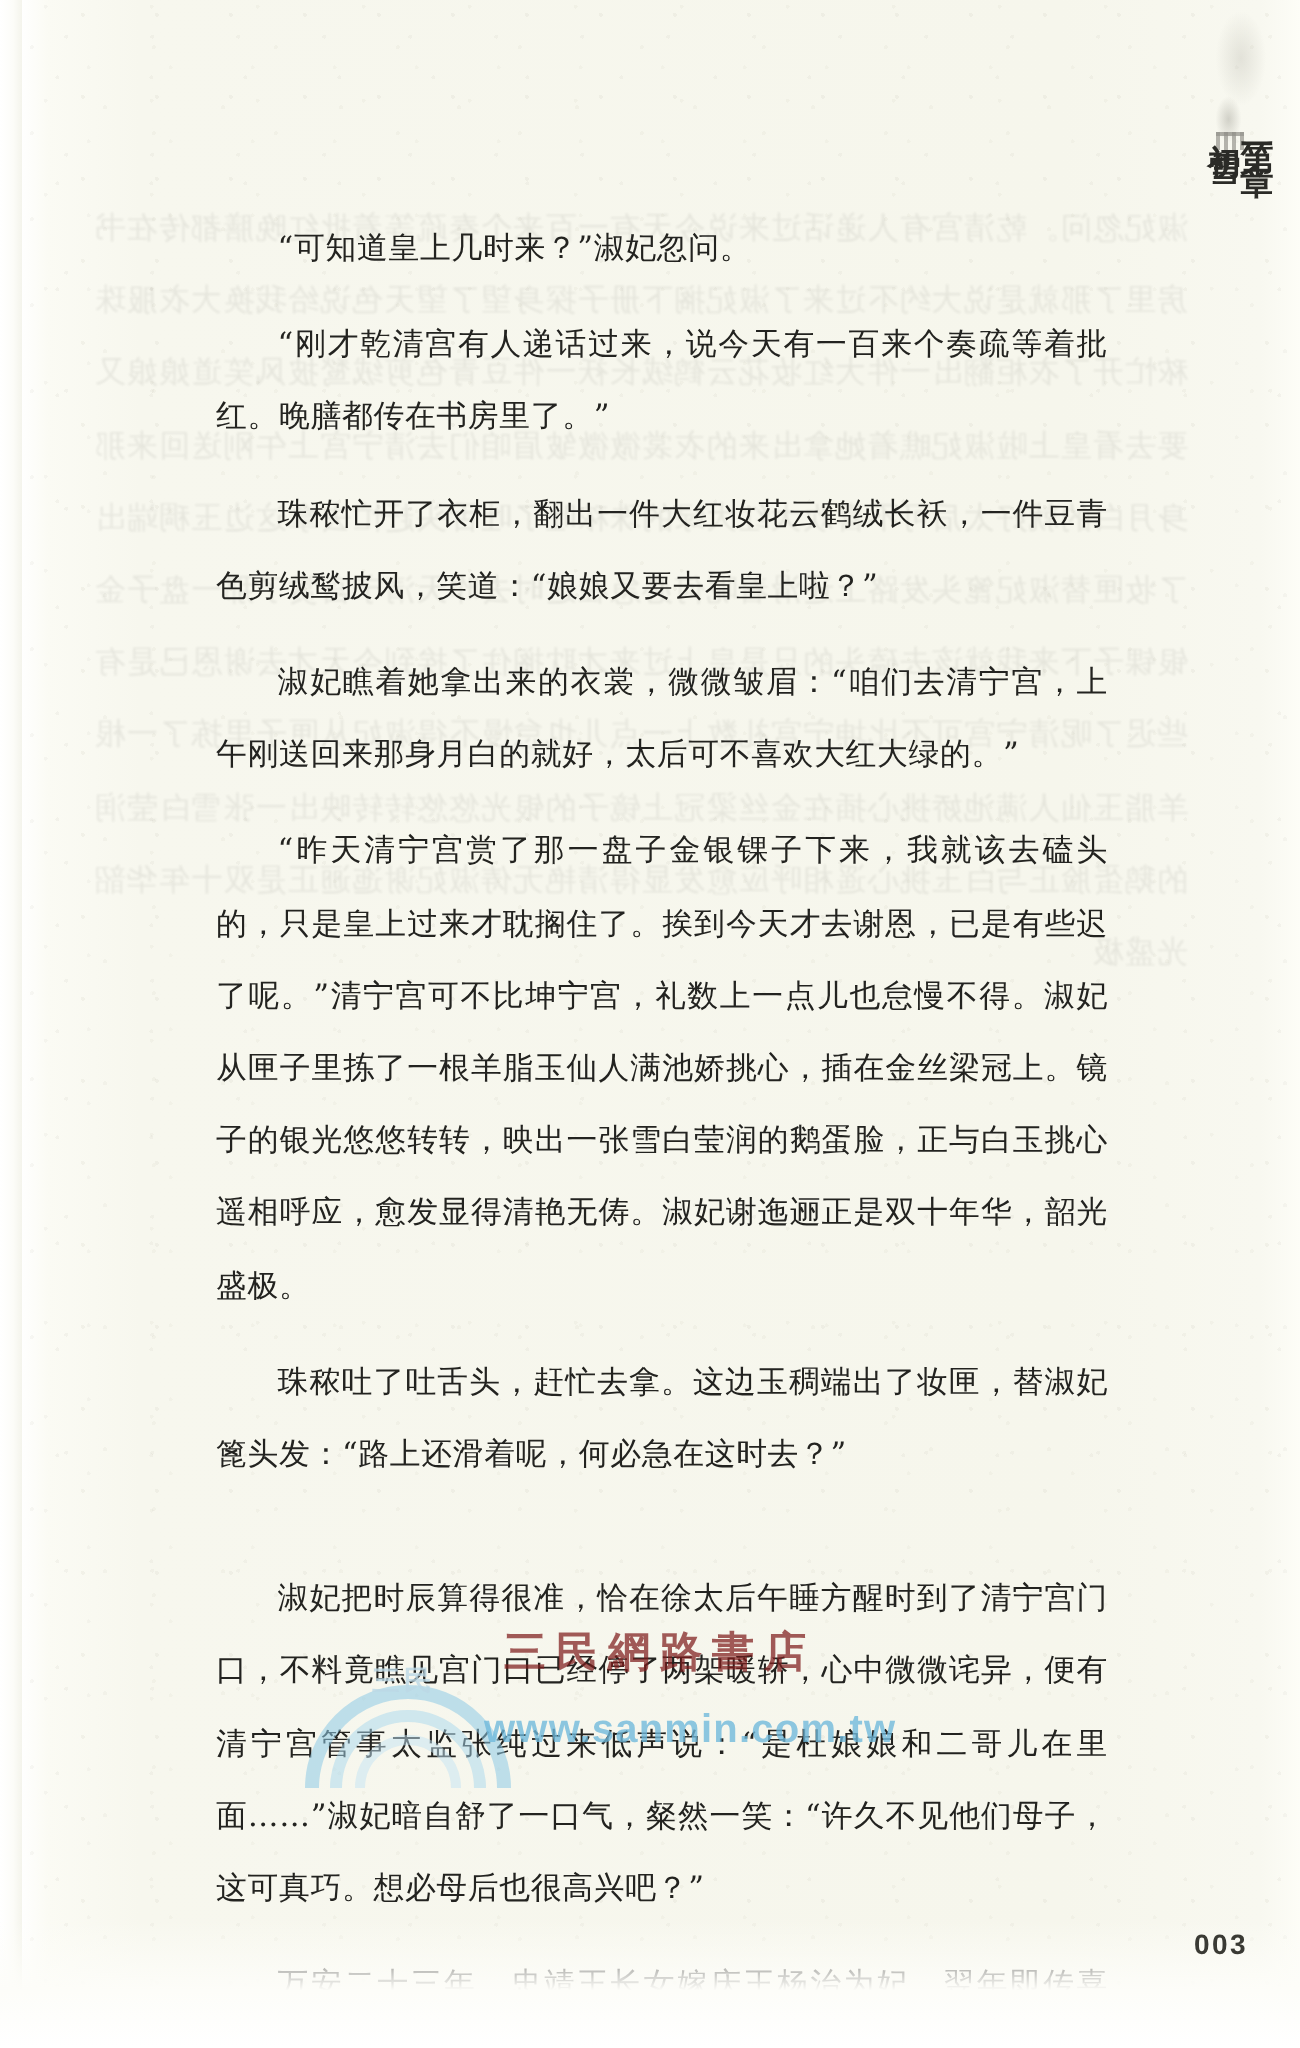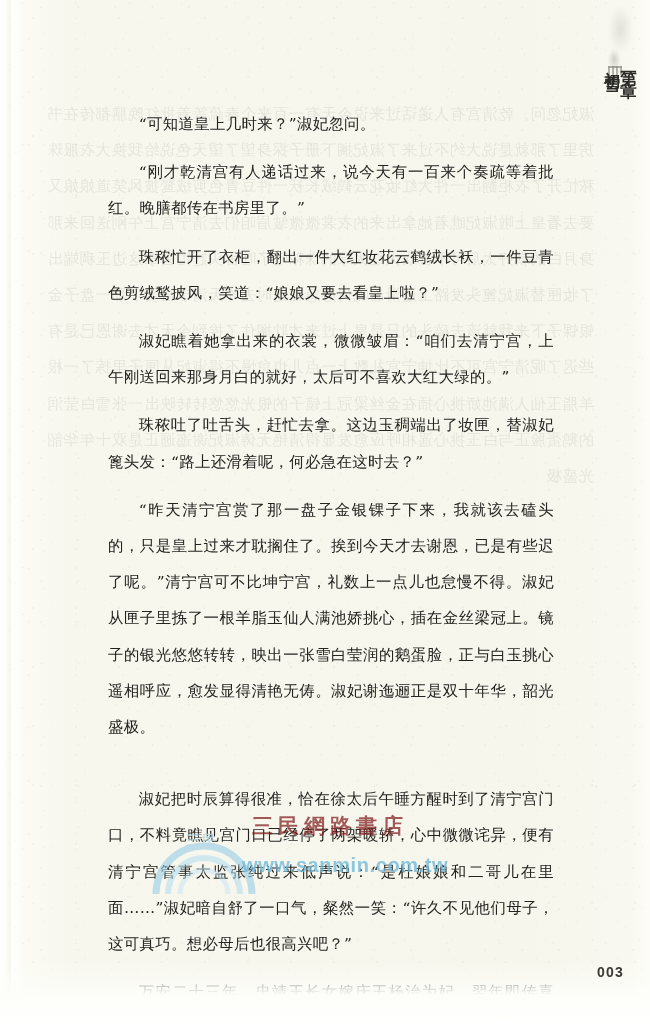--- a/index.html
+++ b/index.html
@@ -217,22 +217,22 @@
     <span class="seg">第一章</span>
     <span class="gap"></span>
     <span class="seg">初雪</span>
   </div>
 
   <div class="body-text">
     <p class="para">“可知道皇上几时来？”淑妃忽问。</p>
     <p class="para">“刚才乾清宫有人递话过来，说今天有一百来个奏疏等着批红。晚膳都传在书房里了。”</p>
     <p class="para">珠秾忙开了衣柜，翻出一件大红妆花云鹤绒长袄，一件豆青色剪绒鹙披风，笑道：“娘娘又要去看皇上啦？”</p>
     <p class="para">淑妃瞧着她拿出来的衣裳，微微皱眉：“咱们去清宁宫，上午刚送回来那身月白的就好，太后可不喜欢大红大绿的。”</p>
+    <p class="para">“昨天清宁宫赏了那一盘子金银锞子下来，我就该去磕头的，只是皇上过来才耽搁住了。挨到今天才去谢恩，已是有些迟了呢。”清宁宫可不比坤宁宫，礼数上一点儿也怠慢不得。淑妃从匣子里拣了一根羊脂玉仙人满池娇挑心，插在金丝梁冠上。镜子的银光悠悠转转，映出一张雪白莹润的鹅蛋脸，正与白玉挑心遥相呼应，愈发显得清艳无俦。淑妃谢迤逦正是双十年华，韶光盛极。</p>
     <p class="para">珠秾吐了吐舌头，赶忙去拿。这边玉稠端出了妆匣，替淑妃篦头发：“路上还滑着呢，何必急在这时去？”</p>
-    <p class="para">“昨天清宁宫赏了那一盘子金银锞子下来，我就该去磕头的，只是皇上过来才耽搁住了。挨到今天才去谢恩，已是有些迟了呢。”清宁宫可不比坤宁宫，礼数上一点儿也怠慢不得。淑妃从匣子里拣了一根羊脂玉仙人满池娇挑心，插在金丝梁冠上。镜子的银光悠悠转转，映出一张雪白莹润的鹅蛋脸，正与白玉挑心遥相呼应，愈发显得清艳无俦。淑妃谢迤逦正是双十年华，韶光盛极。</p>
     <p class="para gap-before">淑妃把时辰算得很准，恰在徐太后午睡方醒时到了清宁宫门口，不料竟瞧见宫门口已经停了两架暖轿，心中微微诧异，便有清宁宫管事太监张纯过来低声说：“是杜娘娘和二哥儿在里面……”淑妃暗自舒了一口气，粲然一笑：“许久不见他们母子，这可真巧。想必母后也很高兴吧？”</p>
     <p class="para">万安二十三年，忠靖王长女嫁庆王杨治为妃，翌年即传喜讯。彼时杜鸿波原是王妃的陪嫁侍女，于主母安胎时偶被临幸。于是世子杨檀出生后一年，杨治又得了一个庶子，起名杨楁。只是杜氏虽薄有几分姿色，才情却十分平庸。杨治对这母子不甚垂顾，登基后只给了个嫔位。直到前年，杜氏的生父在军中立下大功，皇帝才给她升了个贤妃。</p>
 
   </div>
 
   <div class="watermark">
     <svg class="wm-arcs" viewBox="0 0 108 86">
       <g fill="none" stroke="#8ecbe6" stroke-opacity="0.55" stroke-width="7">
         <path d="M6 84 A 48 48 0 0 1 102 84"></path>
       </g>

